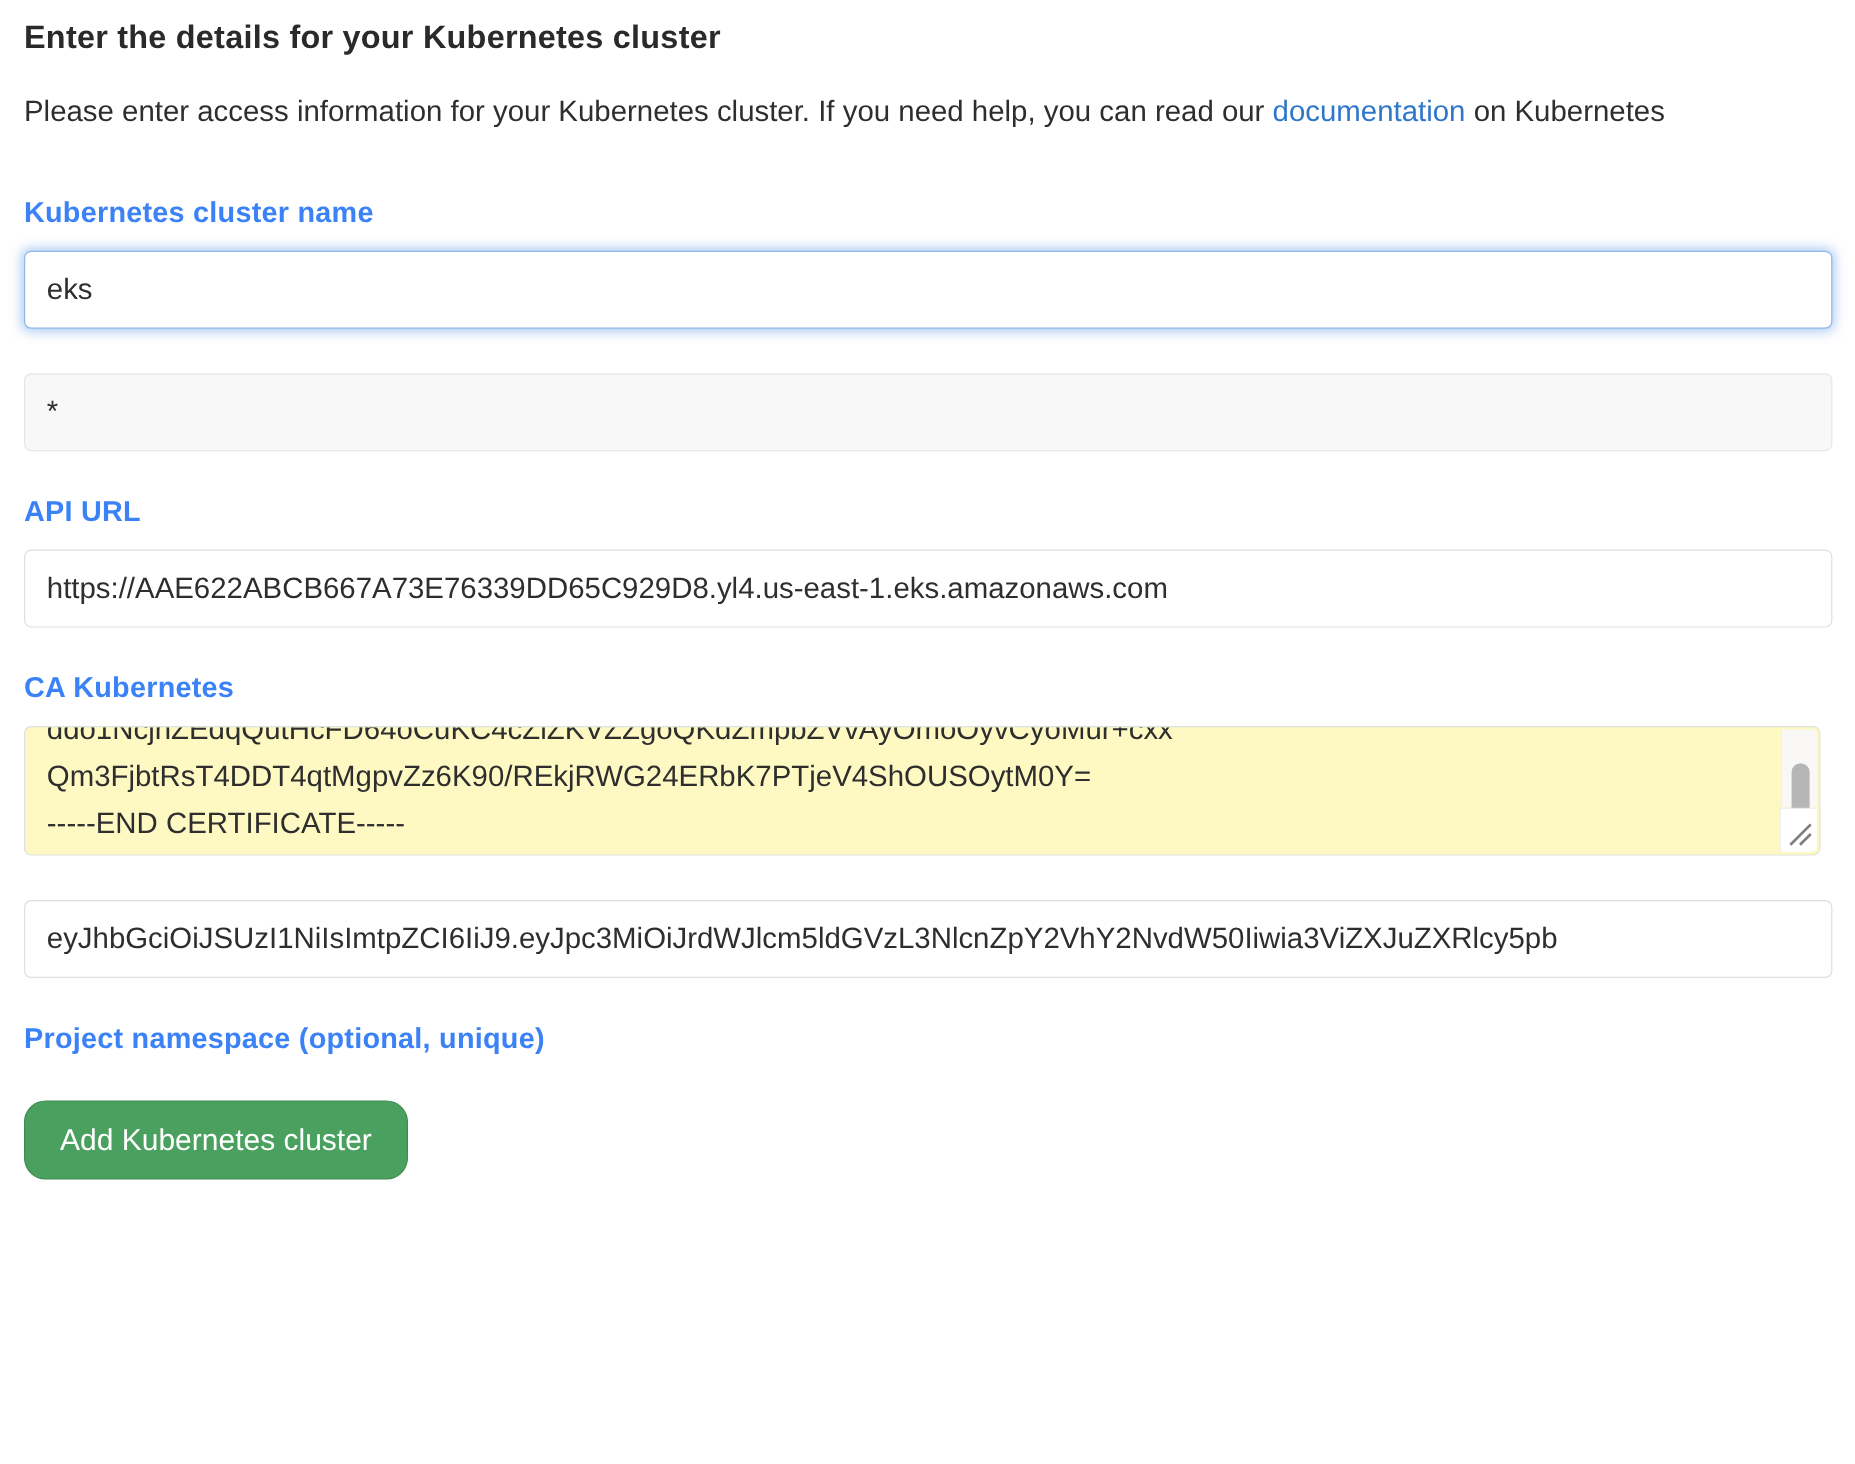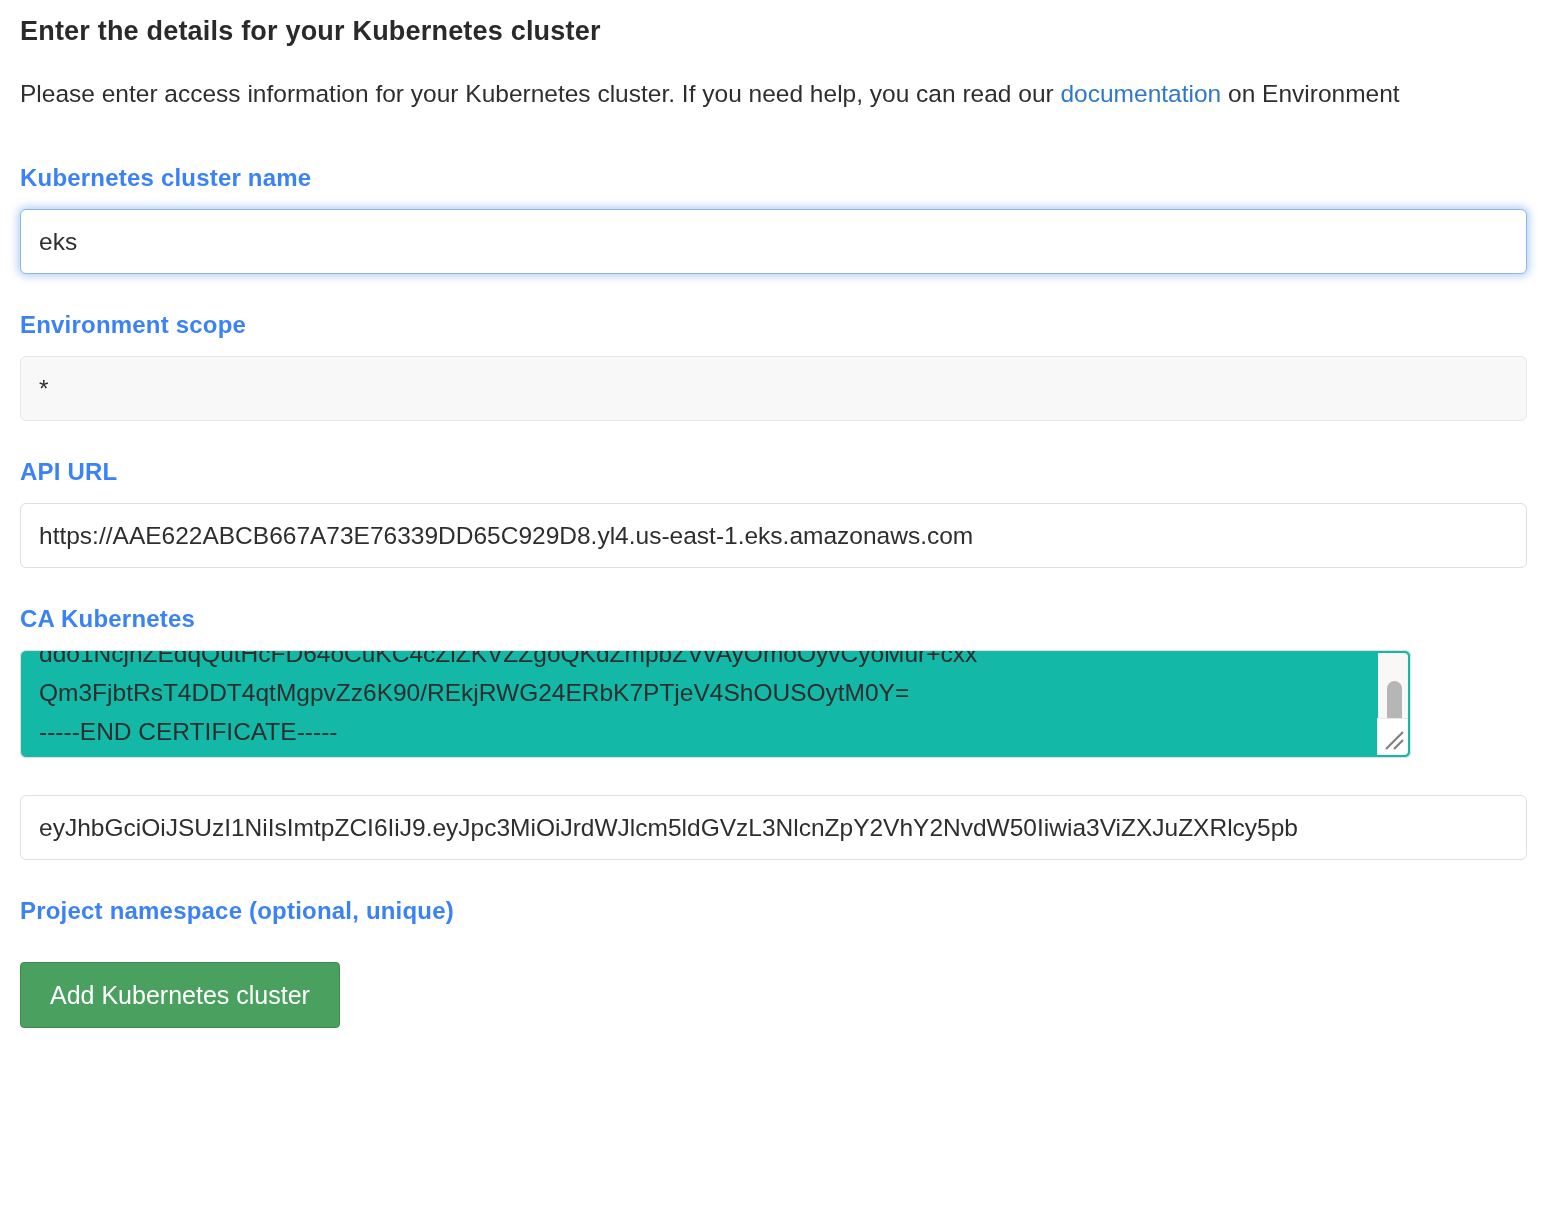--- a/index.html
+++ b/index.html
@@ -62,25 +62,25 @@
     box-shadow: 0 0 9px 2px rgba(100, 155, 231, 0.5);
   }
   .text-input.disabled {
     background: #f8f8f8;
     border-color: #e7e7e7;
     color: #2e2e2e;
   }
   
   .textarea-box {
     position: relative;
-    width: 1391px;
+    width: 1497px;
     height: 108px;
     border: 1px solid #e0e0e0;
     border-radius: 6px;
-    background: #14b8a6;
+    background: #fef9c3;
     overflow: hidden;
     cursor: text;
   }
   .ta-content {
     position: absolute;
     left: 0; top: 0; right: 34px; bottom: 0;
     padding: 0 18px;
     overflow: hidden;
     font-family: "Liberation Sans", sans-serif;
     font-size: 24.5px;
@@ -118,44 +118,43 @@
   }
   .ta-resize svg { position: absolute; right: 3px; bottom: 4px; }
   
   .btn-success {
     display: inline-block;
     margin-top: 0;
     height: 66px;
     padding: 0 29px;
     background: #4aa05e;
     border: 1px solid #3e8a50;
-    border-radius: 4px;
+    border-radius: 18px;
     color: #ffffff;
     font-family: "Liberation Sans", sans-serif;
     font-size: 25px;
     line-height: 64px;
     cursor: pointer;
   }
 </style>
 </head>
 <body>
 
 <div class="page">
 
   <h4 class="page-title">Enter the details for your Kubernetes cluster</h4>
 
-  <p class="intro"><span>Please enter access information for your Kubernetes cluster. If you need help, you can read our </span><a class="doc-link">documentation</a><span> on Environment</span></p>
+  <p class="intro"><span>Please enter access information for your Kubernetes cluster. If you need help, you can read our </span><a class="doc-link">documentation</a><span> on Kubernetes</span></p>
 
   <div class="form-group">
     <label class="field-label">Kubernetes cluster name</label>
     <input type="text" class="text-input focused" value="eks" style="">
   </div>
 
   <div class="form-group">
-    <label class="field-label">Environment scope</label>
     <input type="text" class="text-input disabled" disabled="" value="*" style="">
   </div>
 
   <div class="form-group">
     <label class="field-label">API URL</label>
     <input type="text" class="text-input" value="https://AAE622ABCB667A73E76339DD65C929D8.yl4.us-east-1.eks.amazonaws.com" style="">
   </div>
 
   <div class="form-group">
     <label class="field-label">CA Kubernetes</label>

